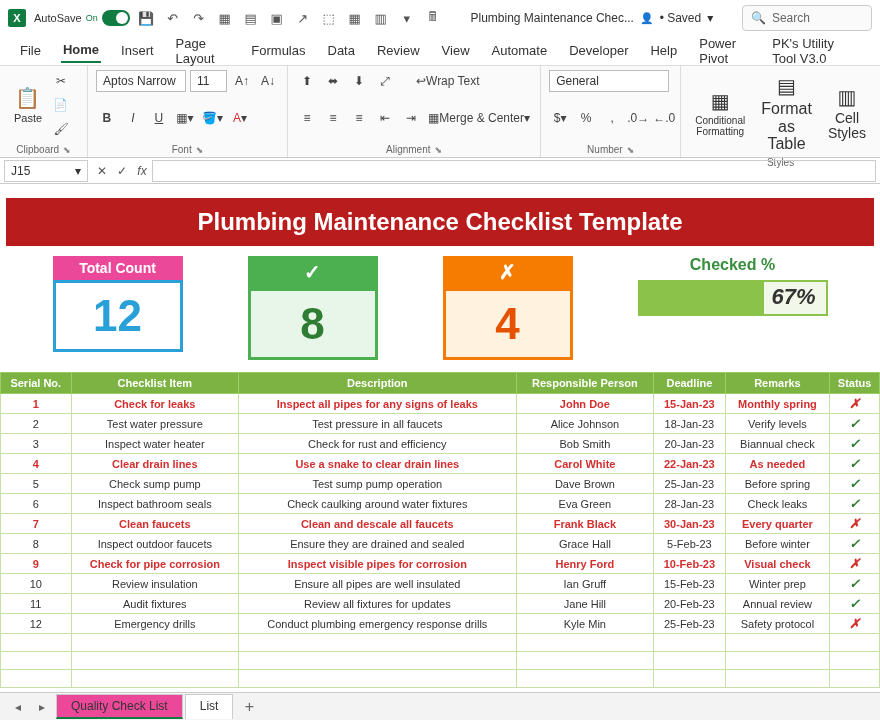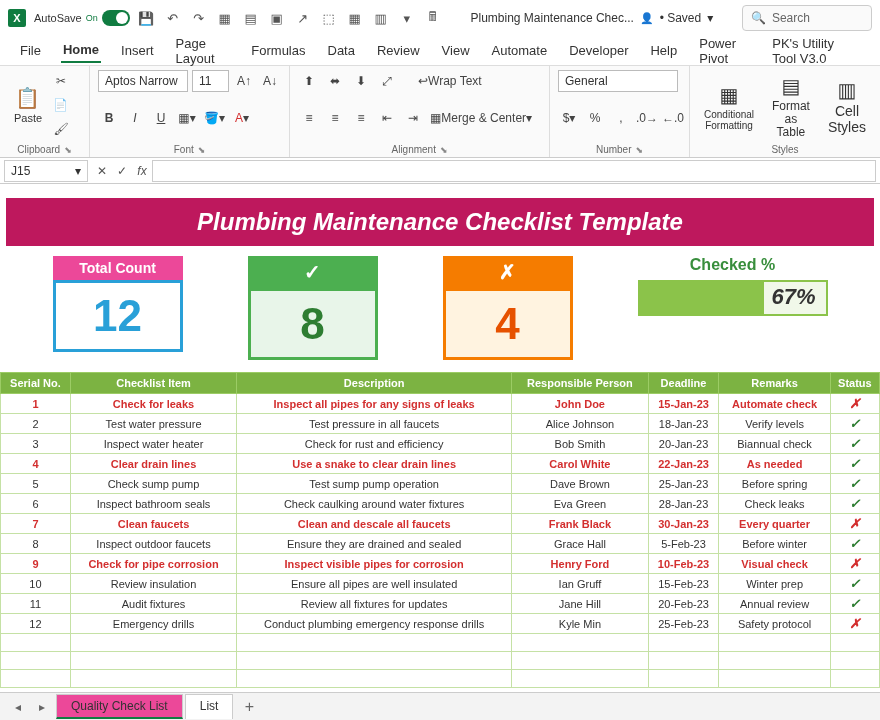--- a/index.html
+++ b/index.html
@@ -32,21 +32,21 @@
 .dlg-launcher { font-size: 9px; color: #888; }
 
 
 .formula-bar { display: flex; align-items: center; height: 26px; border-bottom: 1px solid #ccc; }
 .name-box { width: 84px; border: 1px solid #ccc; height: 22px; display: flex; align-items: center; padding: 0 6px; margin: 0 4px; font-size: 12px; }
 .fx-btn { width: 20px; text-align: center; color: #555; }
 .formula-input { flex: 1; height: 22px; border: 1px solid #ccc; margin-right: 4px; padding: 0 6px; }
 
 
 .sheet { padding: 10px 0 0 0; background: #fff; }
-.banner { background: #be185d; color: #fff; font-size: 24px; font-weight: bold; text-align: center; padding: 10px; margin: 4px 6px 10px; font-style: italic; }
+.banner { background: #b91c1c; color: #fff; font-size: 24px; font-weight: bold; text-align: center; padding: 10px; margin: 4px 6px 10px; }
 .cards { display: flex; justify-content: space-around; align-items: flex-start; padding: 0 20px 12px; }
 .card { width: 130px; text-align: center; }
 .card-head { font-size: 14px; font-weight: bold; padding: 4px; }
 .card-body { font-size: 44px; font-weight: bold; padding: 8px 0; }
 .card1 .card-head { background: #ec4899; color: #fff; }
 .card1 .card-body { border: 3px solid #29a0d8; color: #29a0d8; }
 .card2 .card-head { background: #4caf50; color: #fff; font-size: 20px; }
 .card2 .card-body { border: 3px solid #4caf50; background: #e8f5e9; color: #2e7d32; }
 .card3 .card-head { background: #f57c00; color: #fff; font-size: 20px; }
 .card3 .card-body { border: 3px solid #f57c00; background: #fff3e0; color: #e65100; }
@@ -215,21 +215,21 @@
   </div>
 
   <div class="ribbon-group" style="flex:1;border-right:none">
     <div style="display:flex;gap:4px">
       <div class="rbtn-lg">
           <span class="ic">▦</span>
           <span style="font-size:10px;line-height:1.1;text-align:center">Conditional Formatting</span>
         </div>
       <div class="rbtn-lg">
           <span class="ic">▤</span>
-          <span style="font-size:12px;line-height:1.1;text-align:center">Format as Table</span>
+          <span style="font-size:16px;line-height:1.1;text-align:center">Format as Table</span>
         </div>
       <div class="rbtn-lg">
           <span class="ic">▥</span>
           <span style="font-size:14px;line-height:1.1;text-align:center">Cell Styles</span>
         </div>
     </div>
     <div class="ribbon-group-label">
         <span>Styles</span>
       </div>
   </div>
@@ -283,21 +283,21 @@
           <th>Status</th>
         </tr>
       </thead>
     <tbody id="tbody">
         <tr class="emp">
           <td>1</td>
           <td>Check for leaks</td>
           <td>Inspect all pipes for any signs of leaks</td>
           <td>John Doe</td>
           <td>15-Jan-23</td>
-          <td>Automate check</td>
+          <td>Monthly spring</td>
           <td><span class="status-no">✗</span></td>
         </tr>
         <tr>
           <td>2</td>
           <td>Test water pressure</td>
           <td>Test pressure in all faucets</td>
           <td>Alice Johnson</td>
           <td>18-Jan-23</td>
           <td>Verify levels</td>
           <td><span class="status-ok">✓</span></td>

